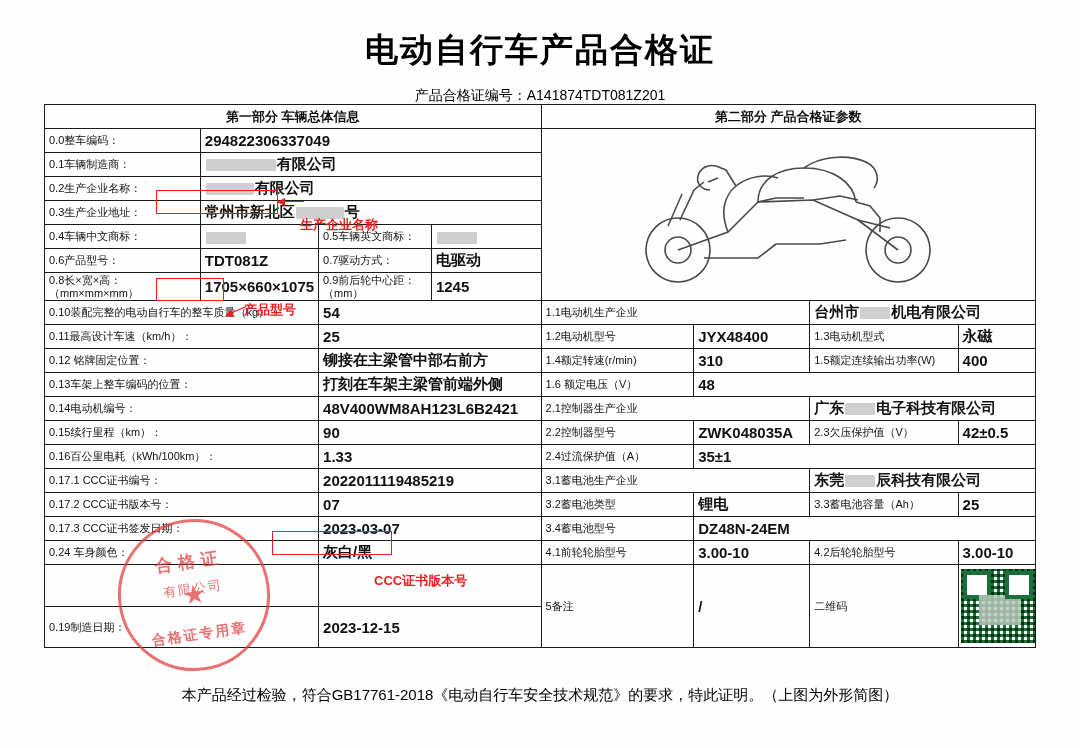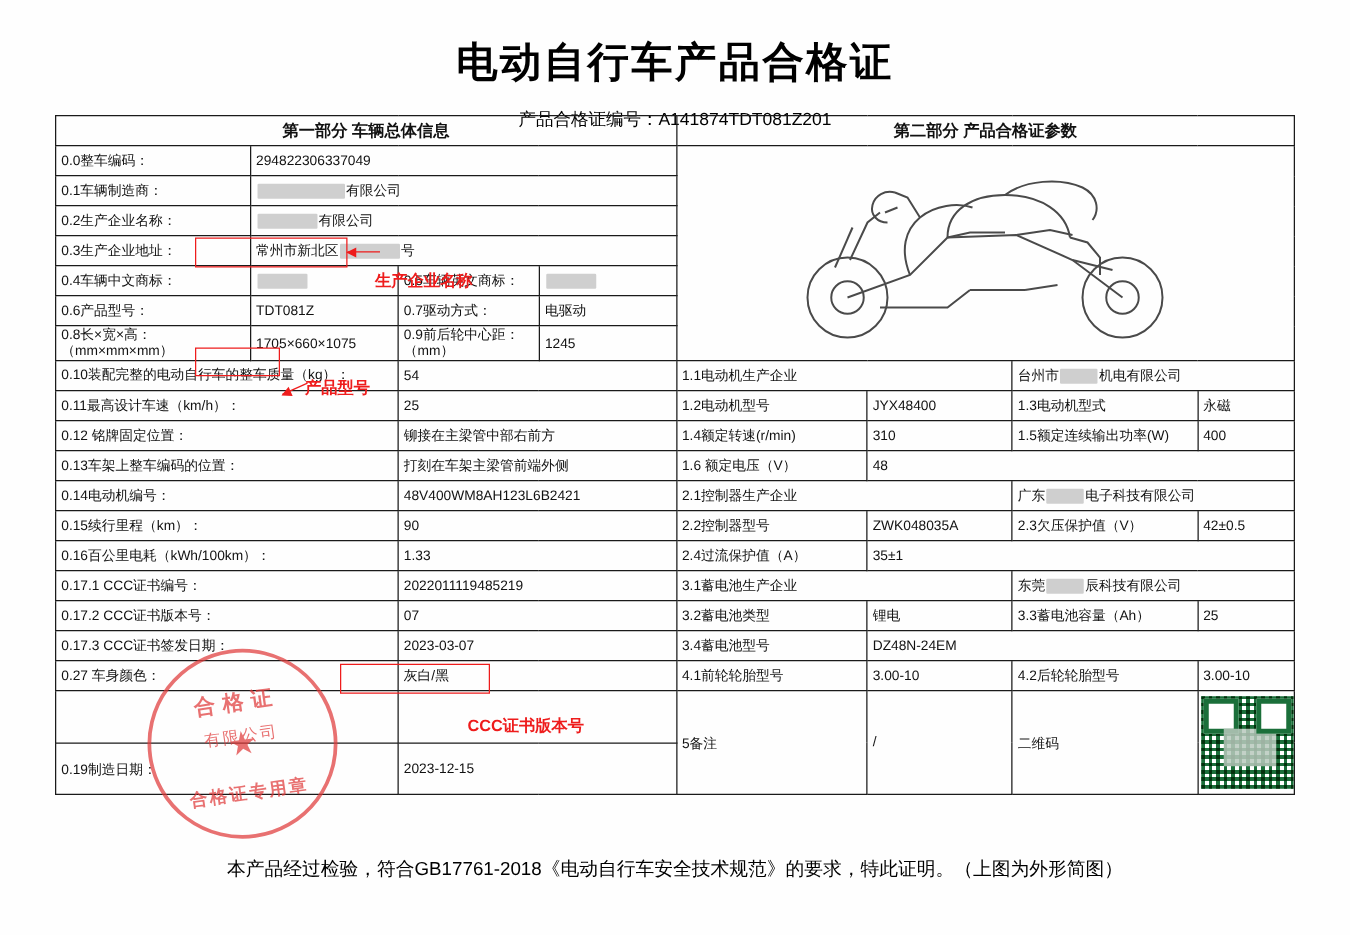--- a/index.html
+++ b/index.html
@@ -32,21 +32,21 @@
   }
   .doc-subtitle {
     text-align: center;
     font-size: 14px;
     margin-top: 14px;
     color: #000;
   }
   .cert-table {
     position: absolute;
     left: 44px;
-    top: 92px;
+    top: 104px;
     width: 992px;
     border-collapse: collapse;
     table-layout: fixed;
     font-size: 11.5px;
   }
   .cert-table td {
     border: 1px solid #1a1a1a;
     height: 21px;
     padding: 1px 4px;
     vertical-align: middle;
@@ -54,21 +54,21 @@
     overflow: hidden;
     white-space: nowrap;
   }
   .sect-head {
     text-align: center;
     font-weight: bold;
     font-size: 13px;
     height: 24px;
   }
   .lbl { font-size: 11px; }
-  .val { font-size: 11px; }
+  .val { font-size: 15px; font-weight: bold; }
 
   
   .redact {
     display: inline-block;
     background: #cfcfcf;
     border-radius: 1px;
     height: 12px;
     vertical-align: middle;
     margin: 0 1px;
   }
@@ -394,21 +394,21 @@
     </tr>
 
     <tr>
       <td class="lbl" colspan="2">0.17.3 CCC证书签发日期：</td>
       <td class="val" colspan="2">2023-03-07</td>
       <td class="lbl">3.4蓄电池型号</td>
       <td class="val" colspan="3">DZ48N-24EM</td>
     </tr>
 
     <tr>
-      <td class="lbl" colspan="2">0.27 车身颜色：</td>
+      <td class="lbl" colspan="2">0.24 车身颜色：</td>
       <td class="val" colspan="2">灰白/黑</td>
       <td class="lbl">4.1前轮轮胎型号</td>
       <td class="val">3.00-10</td>
       <td class="lbl">4.2后轮轮胎型号</td>
       <td class="val">3.00-10</td>
     </tr>
 
     <tr>
       <td class="lbl" colspan="2">&nbsp;</td>
       <td class="val" colspan="2">&nbsp;</td>

